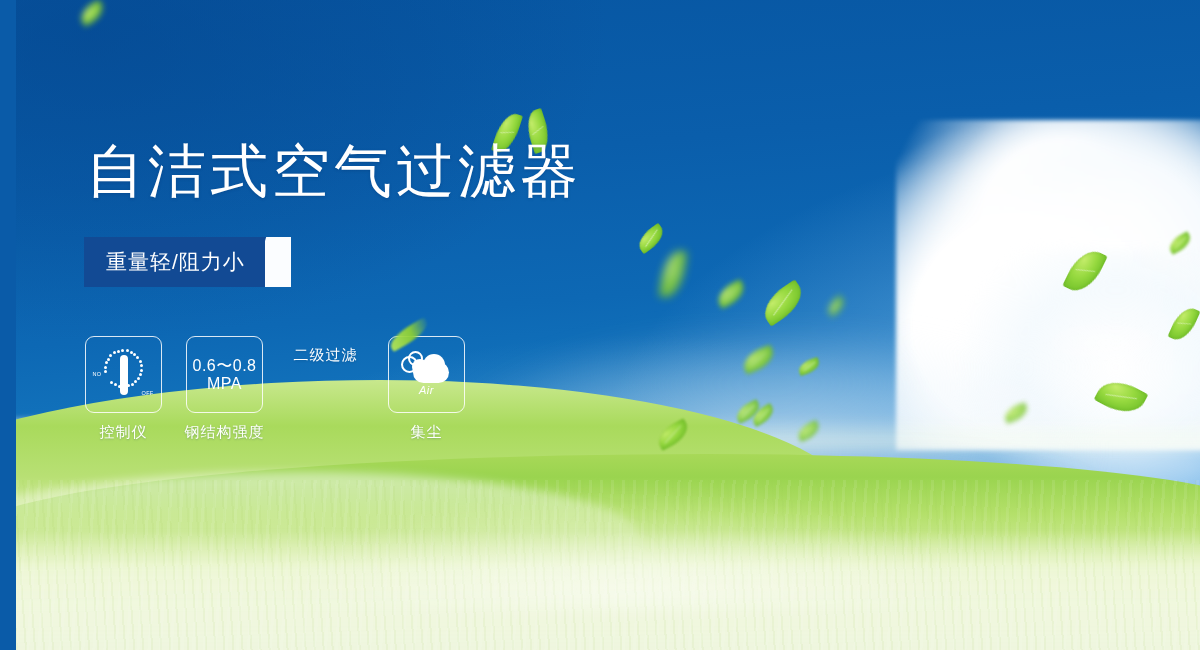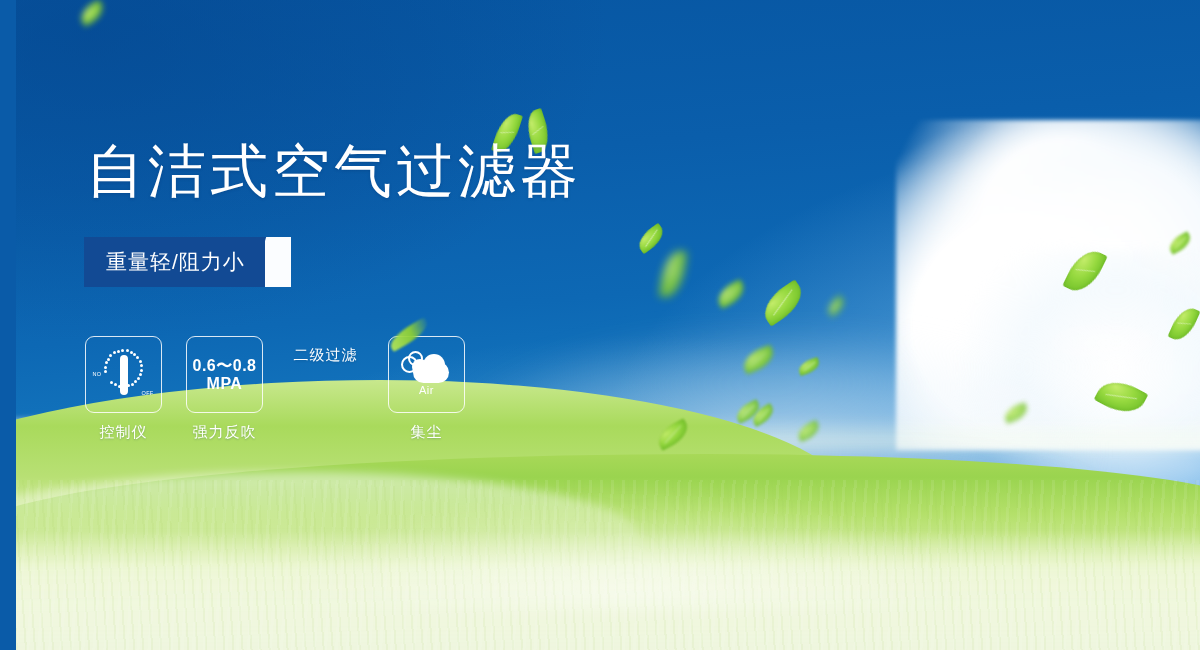--- a/index.html
+++ b/index.html
@@ -193,21 +193,21 @@
   .features{
     position:absolute;left:70px;top:336px;display:flex;gap:26px;
   }
   .feat{width:75px;display:flex;flex-direction:column;align-items:center;}
   .feat-box{
     width:75px;height:75px;border:1px solid rgba(255,255,255,.85);
     border-radius:9px;position:relative;
     display:flex;align-items:center;justify-content:center;
     color:#ffffff;text-align:center;
   }
-  .feat-text{font-size:16px;line-height:1.12;letter-spacing:.5px;font-weight:700;}
+  .feat-text{font-size:16px;line-height:1.12;letter-spacing:.5px;font-weight:400;}
   .feat-text .ln2{display:block;}
   .feat-label{
     margin-top:10px;color:#ffffff;font-size:15px;letter-spacing:1px;
     white-space:nowrap;font-weight:400;text-shadow:0 1px 2px rgba(0,50,100,.25);
   }
 
   
   .gauge{position:relative;width:62px;height:56px;}
   .gauge .dots{position:absolute;left:11px;top:2px;width:40px;height:40px;}
   .gauge .dot{position:absolute;width:3px;height:3px;background:#fff;border-radius:50%;}
@@ -224,21 +224,21 @@
   .coil .ring{
     position:absolute;left:0;width:44px;height:9px;
     border:1.6px solid #fff;border-radius:50%;
   }
   .coil .bars{
     position:absolute;left:12px;top:2px;width:20px;height:52px;
     background:repeating-linear-gradient(90deg,#fff 0 1.4px,rgba(255,255,255,0) 1.4px 5px);
   }
 
   
-  .airicon{position:relative;width:56px;height:50px;color:#fff;}
+  .airicon{position:relative;width:56px;height:50px;color:#fff;font-style:italic;}
   .airicon .c1{position:absolute;left:14px;top:12px;width:36px;height:21px;background:#fff;border-radius:11px;}
   .airicon .c2{position:absolute;left:24px;top:4px;width:22px;height:22px;background:#fff;border-radius:50%;}
   .airicon .c3{position:absolute;left:13px;top:9px;width:16px;height:16px;background:#fff;border-radius:50%;}
   .airicon .s1{position:absolute;left:2px;top:6px;width:13px;height:13px;border:2.4px solid #fff;border-radius:50%;background:transparent;}
   .airicon .s2{position:absolute;left:9px;top:1px;width:11px;height:11px;border:2.4px solid #fff;border-radius:50%;background:transparent;}
   .airicon .airtxt{position:absolute;left:0;top:34px;width:100%;text-align:center;font-size:11px;letter-spacing:.5px;}
   .airleaf{
     position:absolute;left:-2px;top:-10px;width:44px;height:15px;
     background:linear-gradient(100deg,#b7e85c 0%,#8ed035 55%,rgba(140,205,60,0) 100%);
     border-radius:70% 10% 70% 10%;transform:rotate(-30deg);filter:blur(1px);opacity:.95;
@@ -342,21 +342,21 @@
       <div class="feat-label">控制仪</div>
     </div>
 
     <div class="feat">
       <div class="feat-box">
         <div class="feat-text">
           <span>0.6〜0.8</span>
           <span class="ln2">MPA</span>
         </div>
       </div>
-      <div class="feat-label">强力反吹</div>
+      <div class="feat-label">钢结构强度</div>
     </div>
 
 
     <div class="feat">
       <div class="feat-label">二级过滤</div>
     </div>
 
     <div class="feat">
       <div class="feat-box">
         <div class="airleaf"></div>

